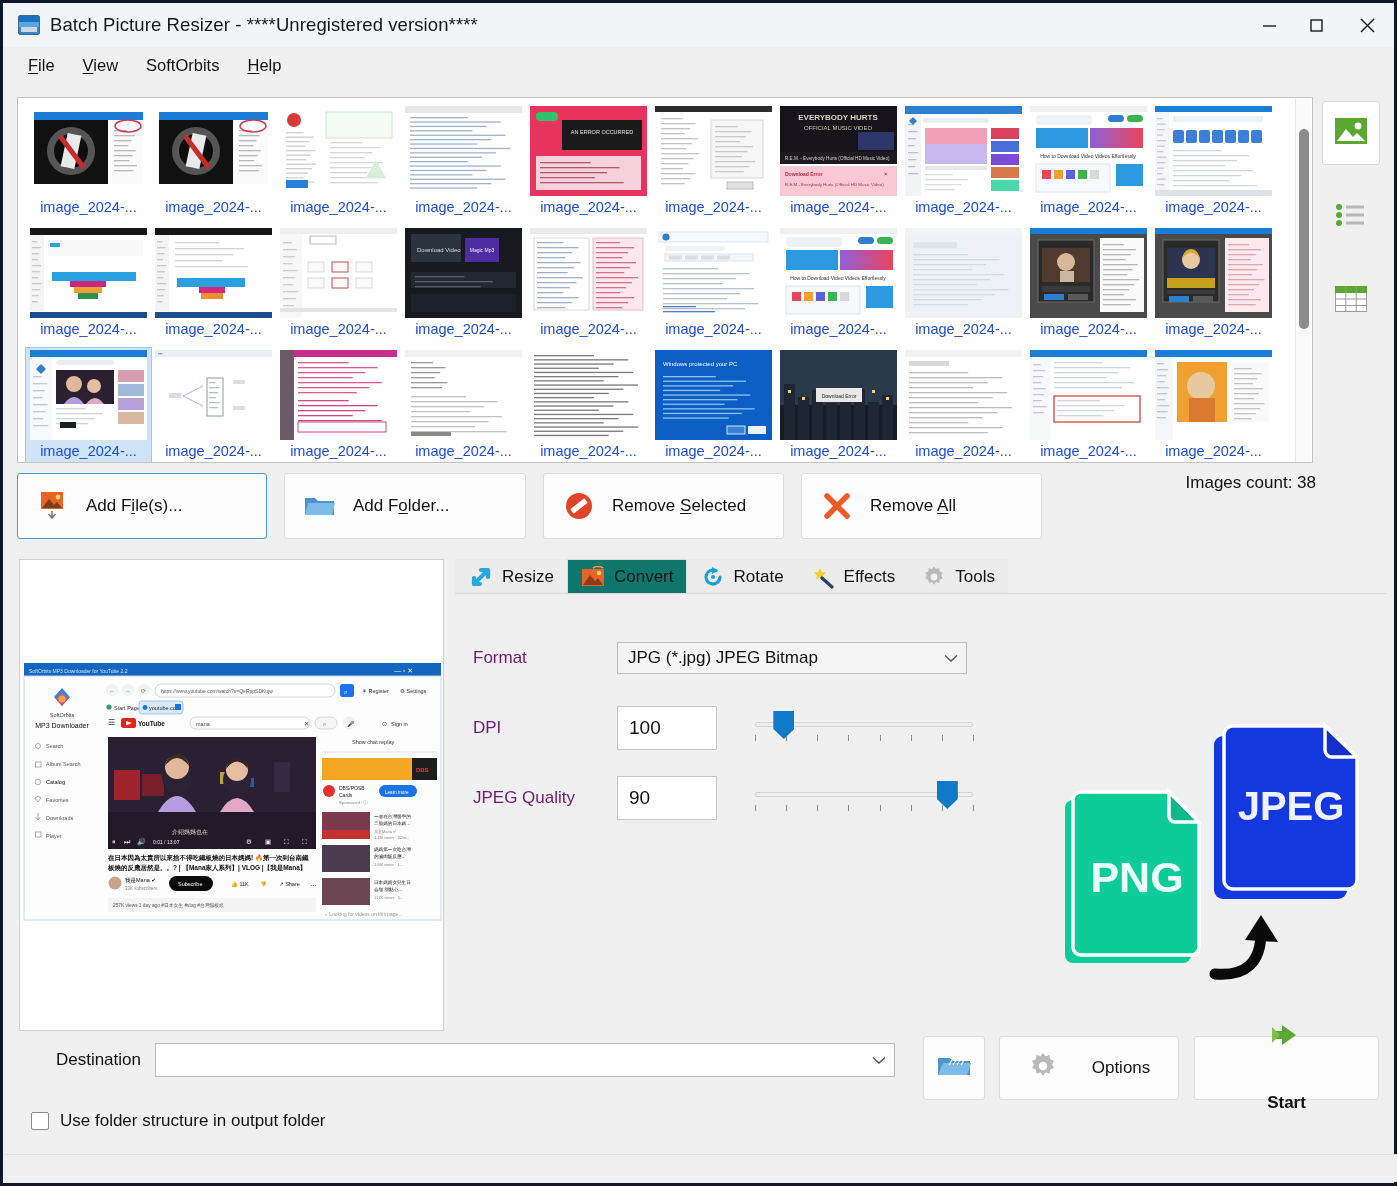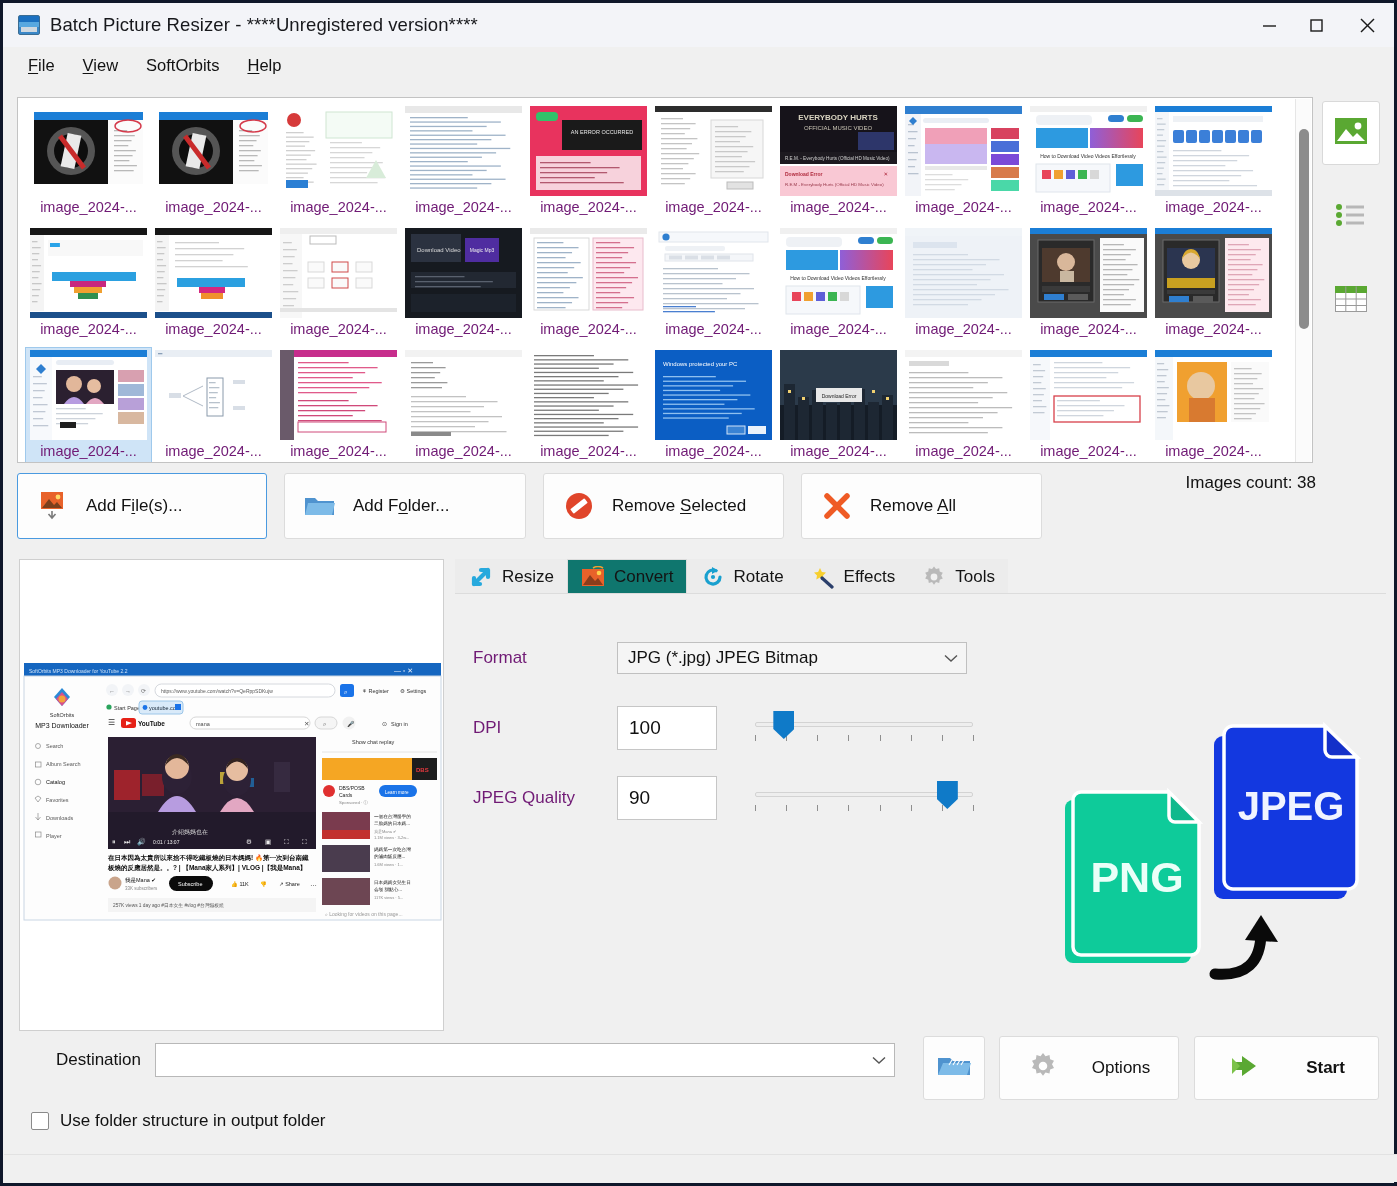--- a/index.html
+++ b/index.html
@@ -83,21 +83,21 @@
   }
   .thumb-cell.selected { background: #cfe4f7; outline: 1px solid #9fc9ec; }
   .thumb-img {
     width: 117px; height: 90px;
     background: #ffffff;
     overflow: hidden; position: relative;
     display: flex; align-items: center; justify-content: center;
   }
   .thumb-img > svg { display: block; }
   .thumb-label {
-    font-size: 14.5px; color: #701a75;
+    font-size: 14.5px; color: #1d4ed8;
     white-space: nowrap; overflow: hidden;
     margin-top: 3px; line-height: 1.2;
   }
   .tscroll {
     position: absolute; right: 1px; top: 1px;
     width: 16px; height: 364px; background: #fbfbfb;
     border-left: 1px solid #e6e6e6;
   }
   .tscroll-thumb {
     position: absolute; left: 3px; top: 30px;
@@ -1488,21 +1488,21 @@
         <svg width="30" height="30" viewBox="0 0 24 24">
           <path d="M12 1.5 l2 2.6 3.2-.9 .5 3.3 3.1 1.2 -1.6 2.9 1.6 2.9 -3.1 1.2 -.5 3.3 -3.2-.9 -2 2.6 -2-2.6 -3.2 .9 -.5-3.3 -3.1-1.2 1.6-2.9 -1.6-2.9 3.1-1.2 .5-3.3 3.2 .9Z" fill="#b9b9b9"></path>
           <circle cx="12" cy="12" r="3.4" fill="#fdfdfd"></circle>
         </svg>
       </span>
       <span class="bbtn-label">Options</span>
     </span>
   </div>
 
   <div class="bbtn" style="left:1191px; top:1033px; width:185px;">
-    <span style="display:flex;align-items:center;gap:42px;">
+    <span style="display:flex;align-items:center;gap:42px;flex-direction:column;">
       <span>
         <svg width="36" height="24" viewBox="0 0 36 24">
           <path d="M14 2 L28 12 L14 22 L14 16 L6 16 L6 8 L14 8 Z" fill="#5aa832"></path>
           <path d="M4 4 L12 12 L4 20 Z" fill="#7cc24a"></path>
         </svg>
       </span>
       <span class="bbtn-label bold">Start</span>
     </span>
   </div>
 

